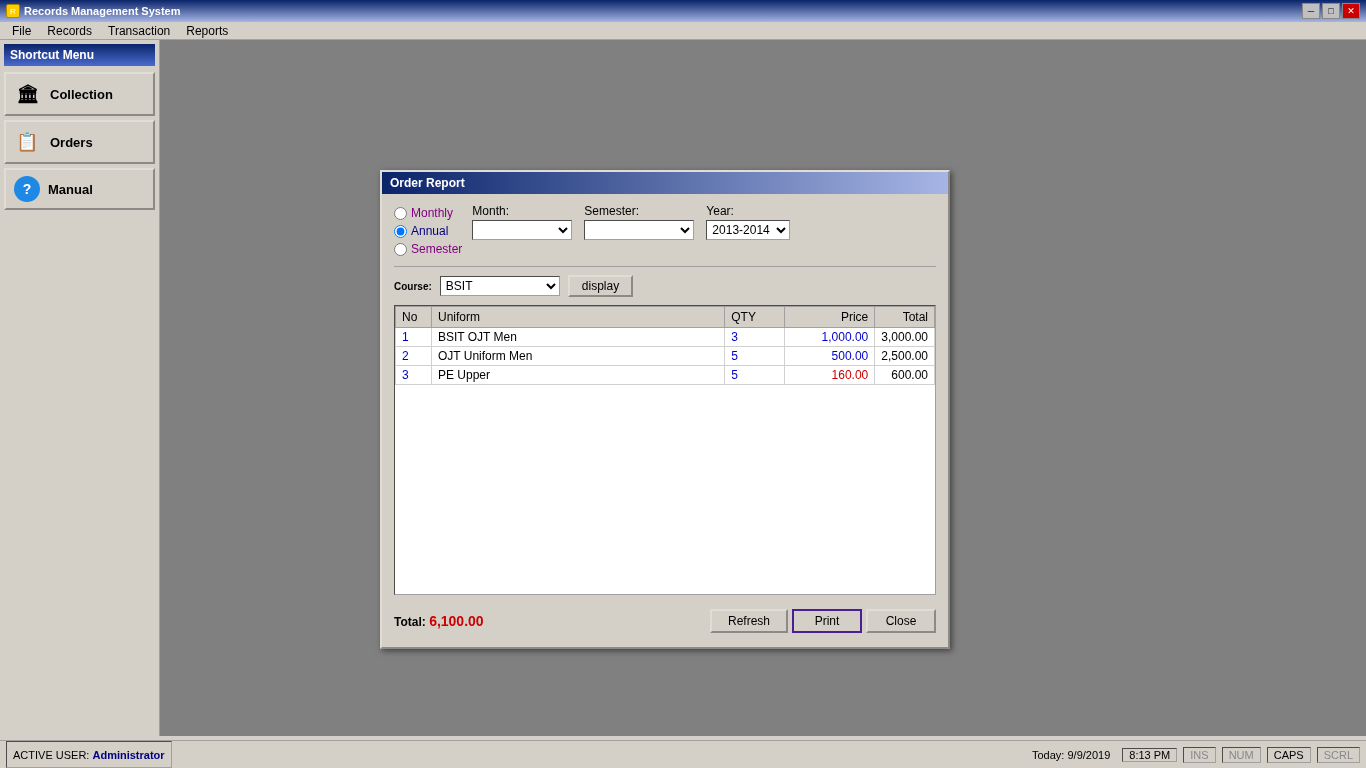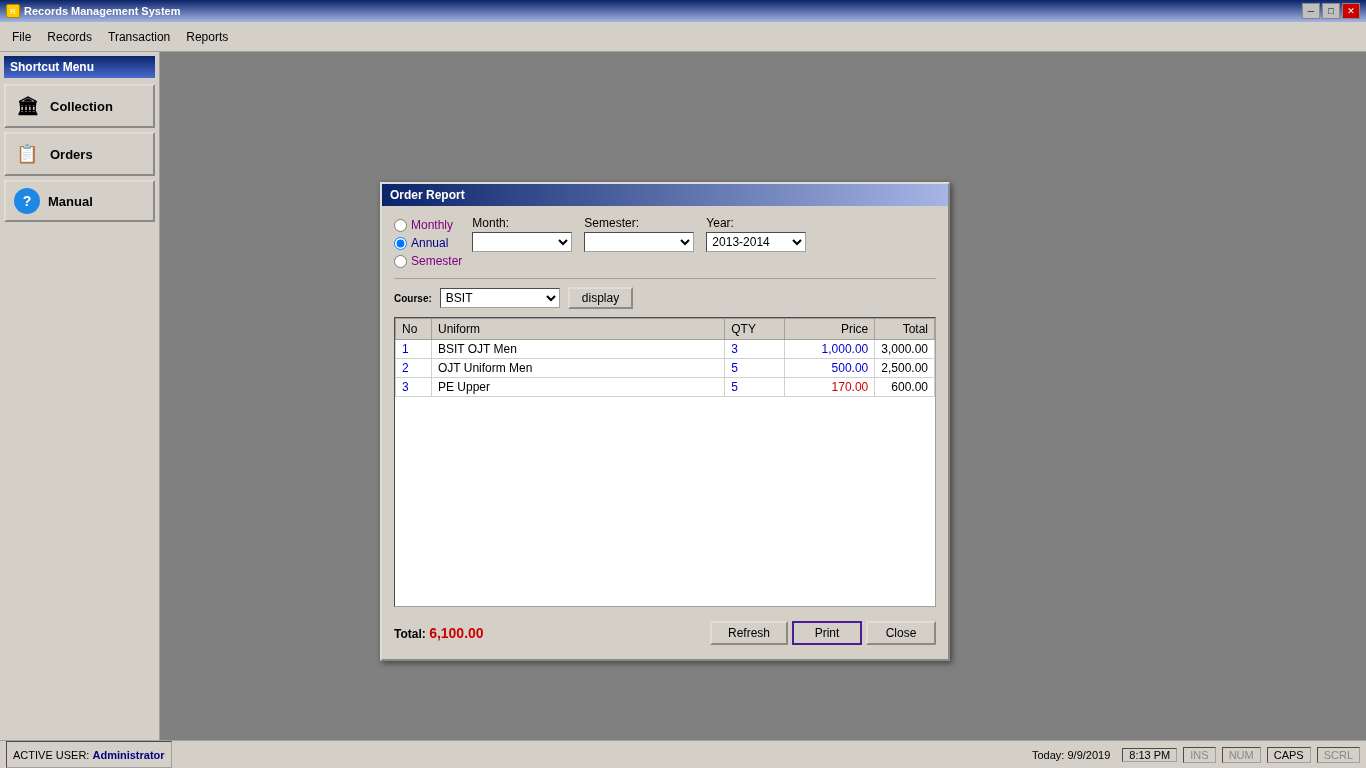--- a/index.html
+++ b/index.html
@@ -46,21 +46,21 @@
       align-items: center;
       justify-content: center;
       font-size: 9px;
       cursor: pointer;
       color: #000;
     }
 
     
     #menubar {
       background: #d4d0c8;
-      height: 30px;
+      height: 18px;
       display: flex;
       align-items: center;
       padding: 0 4px;
       border-bottom: 1px solid #a0a0a0;
     }
     .menu-item {
       padding: 2px 8px;
       cursor: pointer;
       font-size: 12px;
     }
@@ -410,21 +410,21 @@
               </select>
             </div>
             <div class="dropdown-group">
               <label>Semester:</label>
               <select style="width:110px;">
                 <option></option>
               </select>
             </div>
             <div class="dropdown-group">
               <label>Year:</label>
-              <select style="width:100px;">
+              <select style="width:84px;">
                 <option>2013-2014</option>
                 <option>2014-2015</option>
                 <option>2015-2016</option>
               </select>
             </div>
           </div>
         </div>
 
         <hr class="divider">
 
@@ -462,21 +462,21 @@
                   <td class="blue">2</td>
                   <td>OJT Uniform Men</td>
                   <td class="blue">5</td>
                   <td class="blue right">500.00</td>
                   <td class="right">2,500.00</td>
                 </tr>
                 <tr class="data-row">
                   <td class="blue">3</td>
                   <td>PE Upper</td>
                   <td class="blue">5</td>
-                  <td class="red right">170.00</td>
+                  <td class="red right">160.00</td>
                   <td class="right">600.00</td>
                 </tr>
               </tbody>
           </table>
         </div>
 
         <div id="total-footer">
           <div>
             <span id="total-label">Total:</span>
             <span id="total-value">6,100.00</span>

